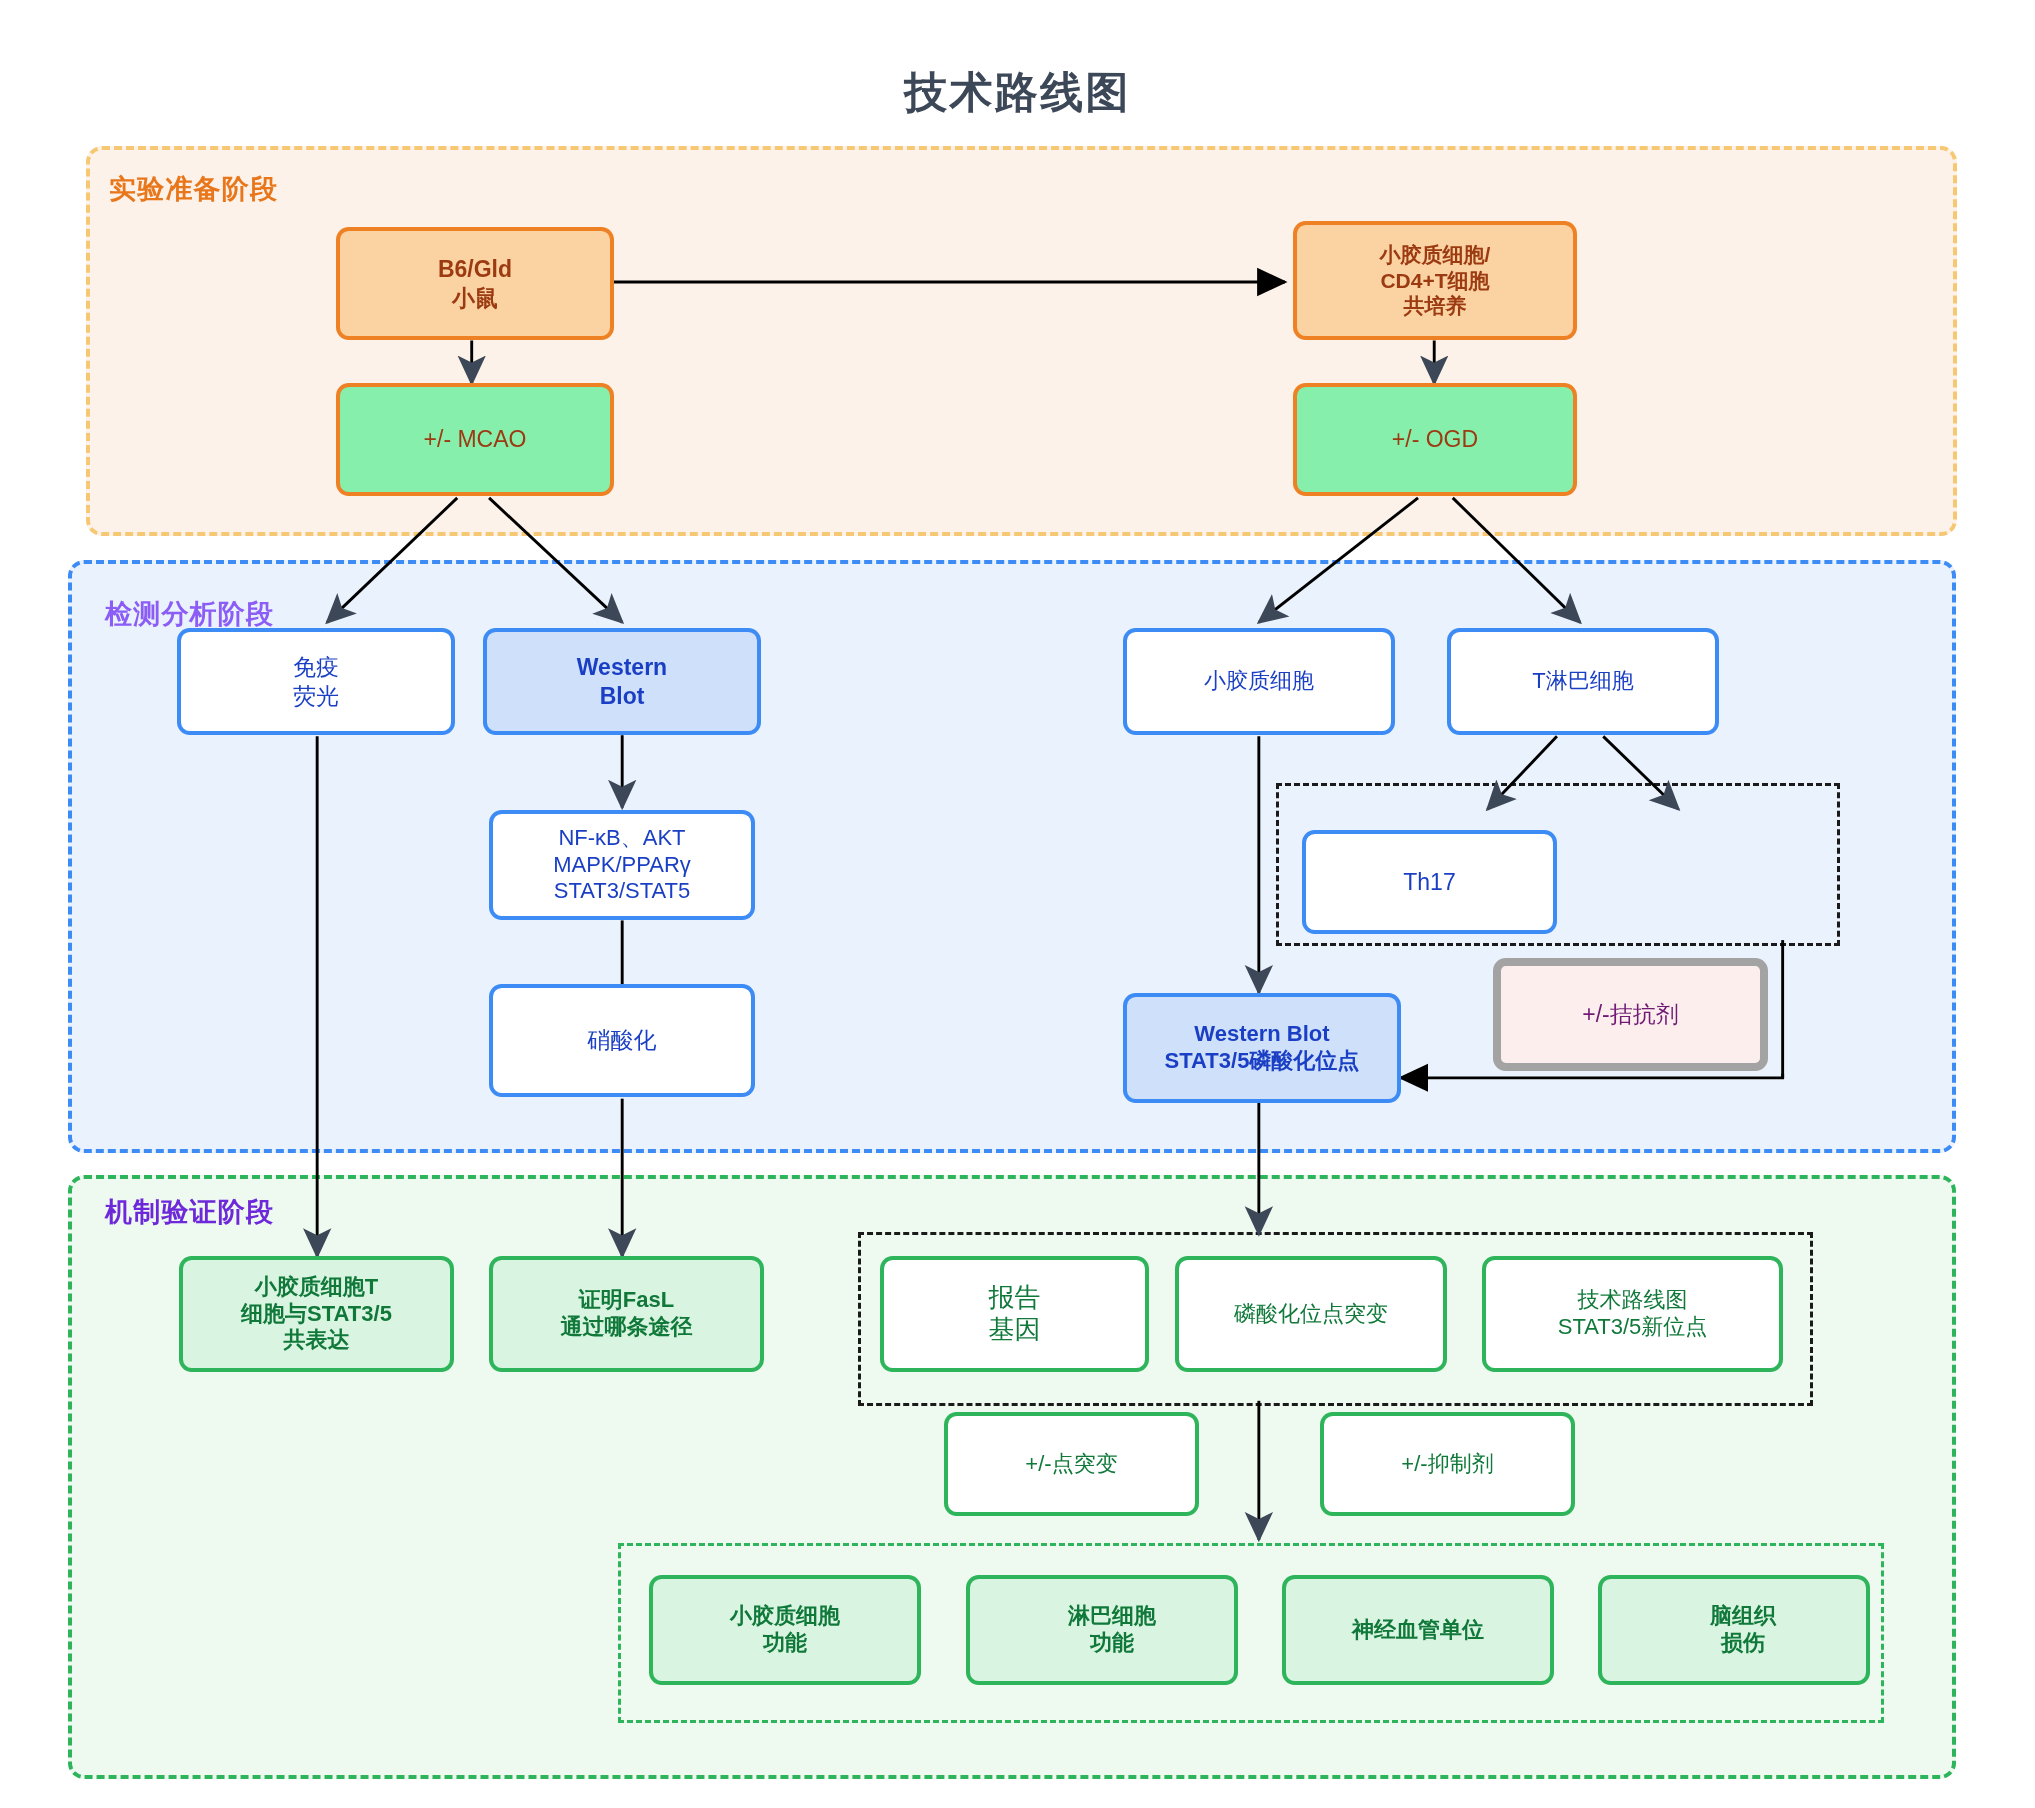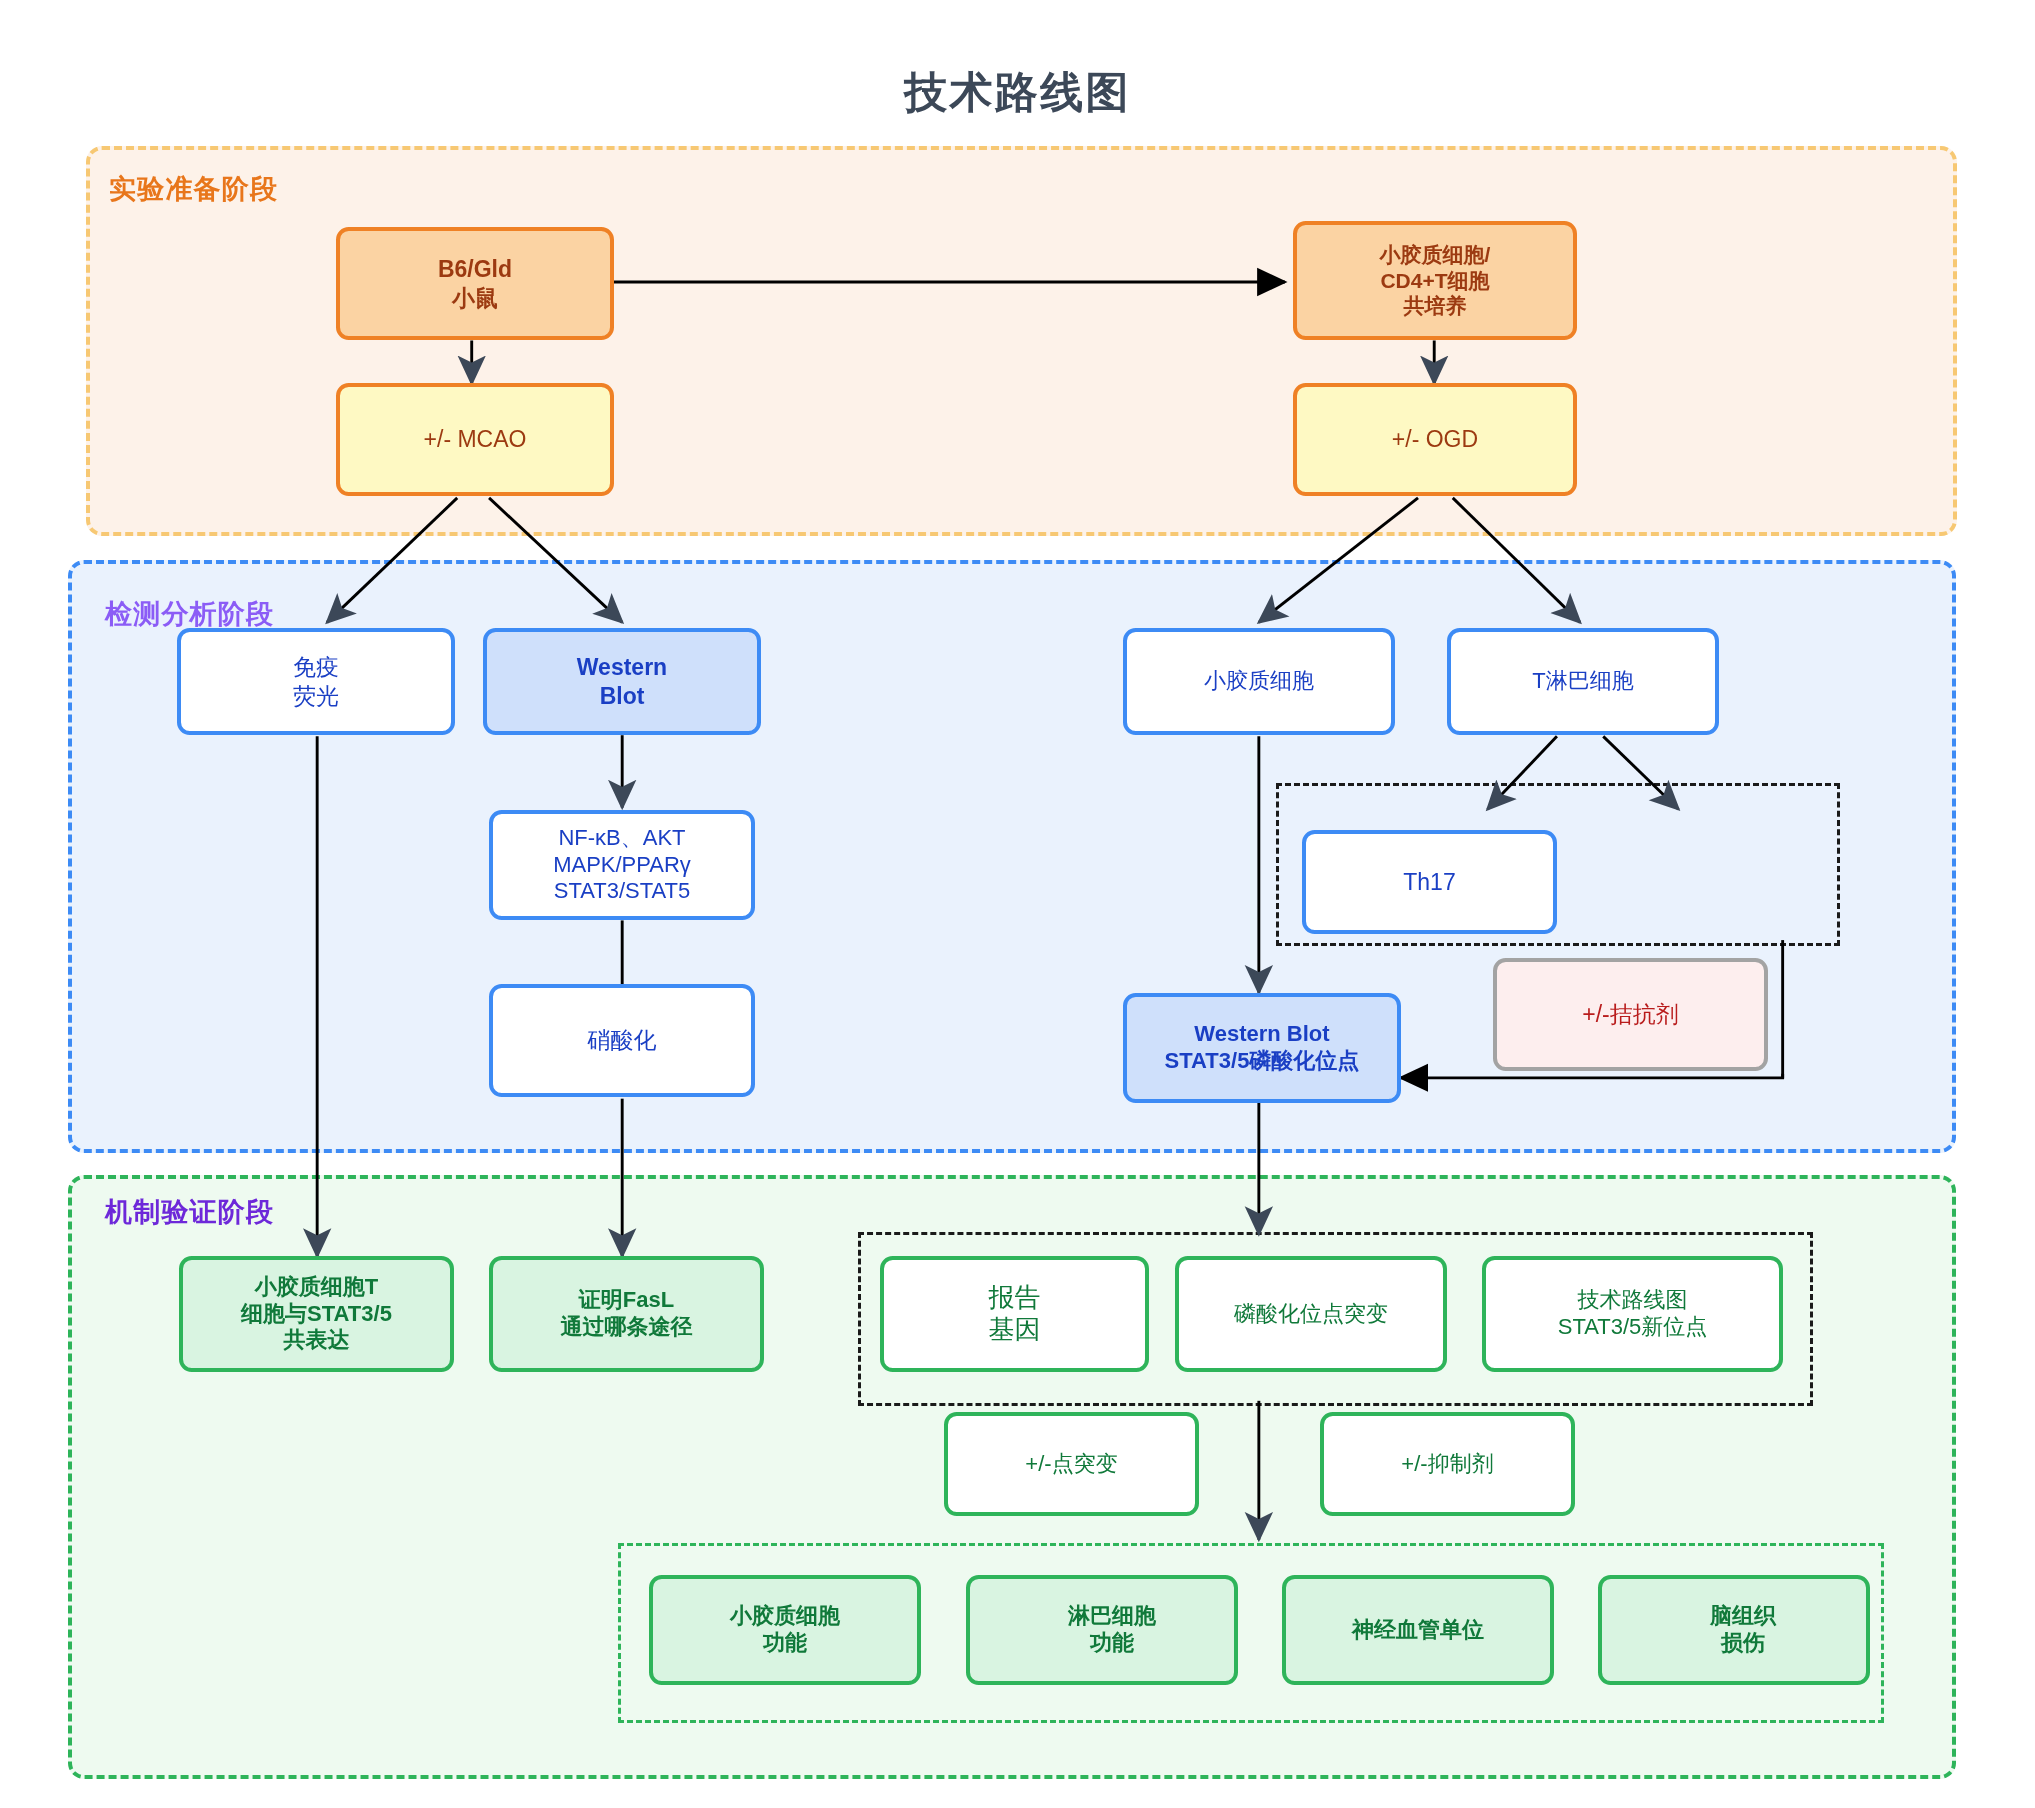--- a/index.html
+++ b/index.html
@@ -34,26 +34,26 @@
   #group-th{left:1276px;top:783px;width:558px;height:157px;}
   #group-report{left:858px;top:1232px;width:949px;height:168px;}
   #group-outcome{left:618px;top:1543px;width:1260px;height:174px;}
 
   
   .node{position:absolute;box-sizing:border-box;display:flex;align-items:center;
         justify-content:center;text-align:center;border-radius:12.7px;line-height:1.22;
         white-space:pre-line;}
 
   .n-orange-fill{background:#fbd3a3;border:4px solid #ef8125;color:#9c3a11;font-weight:bold;}
-  .n-orange-line{background:#fef9c3;border:4px solid #ef8125;color:#9c3a11;}
+  .n-orange-line{background:#86efac;border:4px solid #ef8125;color:#9c3a11;}
   .n-blue-fill{background:#cfe0fb;border:4px solid #3d8bf5;color:#1a3fc4;font-weight:bold;}
   .n-blue-line{background:#ffffff;border:4px solid #3d8bf5;color:#1a3fc4;}
   .n-green-fill{background:#d9f4e1;border:4px solid #2eb45a;color:#10793a;font-weight:bold;}
   .n-green-line{background:#ffffff;border:4px solid #2eb45a;color:#10793a;}
-  .n-red-line{background:#fdeeee;border:4px solid #a3a3a3;color:#b91c1c;}
+  .n-red-line{background:#fdeeee;border:8px solid #a3a3a3;color:#701a75;}
 
   svg#wires{position:absolute;left:0;top:0;width:2035px;height:1809px;pointer-events:none;}
   .wire{stroke:#000000;stroke-width:5;fill:none;}
 </style>
 </head>
 <body>
 
 <div id="stage">
 
   <div id="diagram-title">技术路线图</div>

